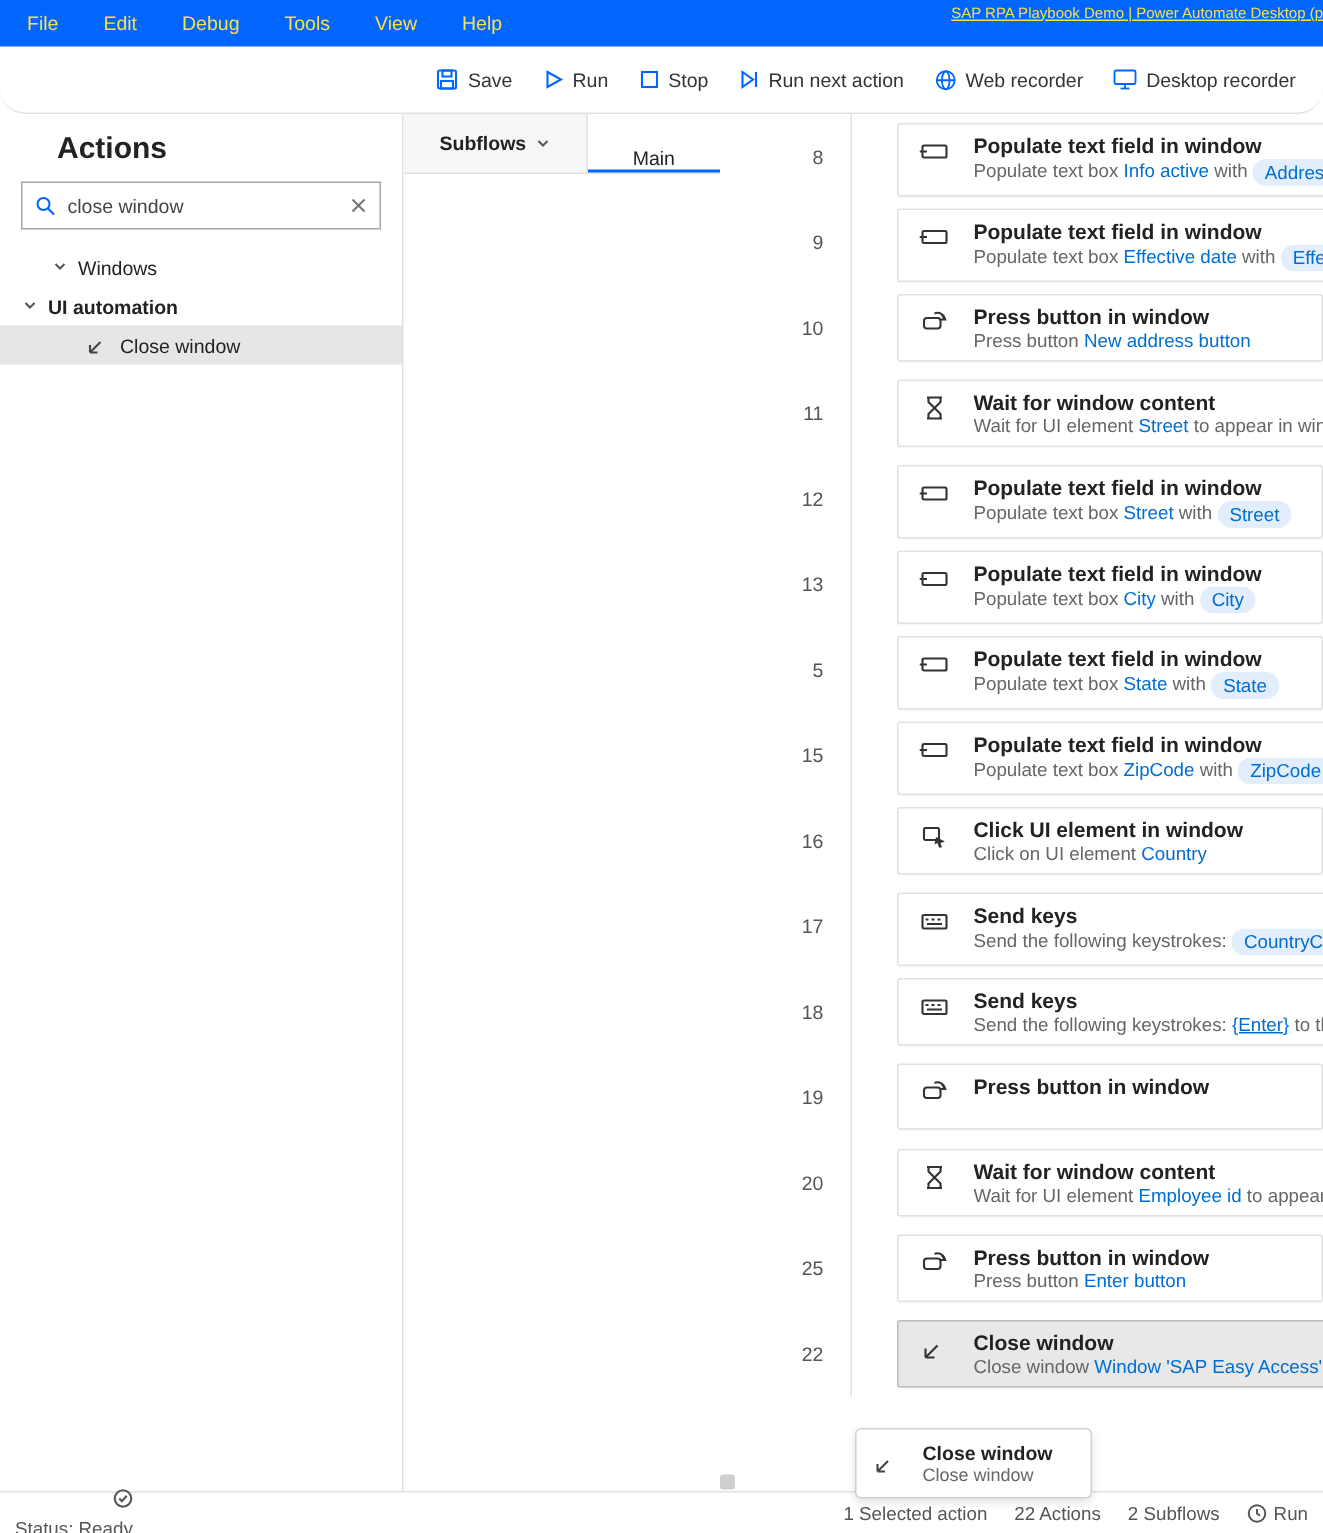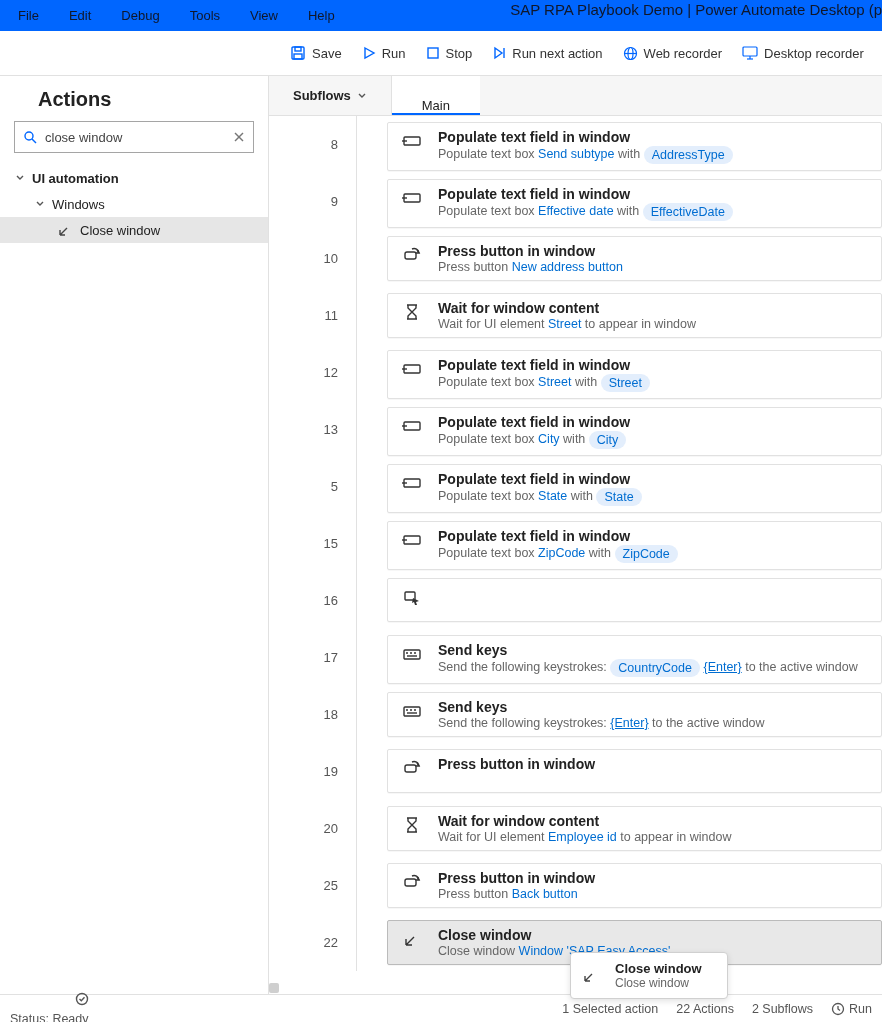--- a/index.html
+++ b/index.html
@@ -4,38 +4,39 @@
 <style>
   * { box-sizing: border-box; margin: 0; padding: 0; font-family: "Segoe UI", Arial, sans-serif; }
   html, body { width: 882px; height: 1022px; overflow: hidden; background: #ffffff; color: #222; }
 
   
   .titlebar {
     height: 31px;
     background: #0066ff;
     display: flex;
     align-items: center;
-    color: #0f172a;
+    color: #fde047;
     font-size: 13px;
     padding-left: 18px;
     position: relative;
   }
   .titlebar .menu-item { margin-right: 30px; cursor: default; }
-  .titlebar .window-title { position: absolute; right: 0; top: 0; height: 18px; display: flex; align-items: center; font-size: 15px; }
+  .titlebar .window-title { position: absolute; right: 0; top: 0; height: 18px; display: flex; align-items: center; font-size: 10px; text-decoration: underline; }
 
   
   .toolbar {
     height: 45px;
     border-bottom: 1px solid #e1e1e1;
     display: flex;
     align-items: center;
     padding-left: 280px;
     gap: 0;
     font-size: 13px;
     color: #333;
+    border-radius: 17px;
   }
   .toolbar .tb-btn {
     display: flex; align-items: center; gap: 6px;
     padding: 4px 10px;
     cursor: pointer;
   }
   .toolbar svg { stroke: #0066ff; }
 
   
   .main {
@@ -82,21 +83,20 @@
   .tree-row.indent1 { padding-left: 34px; }
   .tree-row.indent2 { padding-left: 56px; }
   .tree-row.selected { background: #e6e6e6; }
   .chev-icon { width: 12px; height: 12px; margin-right: 6px; display:inline-flex; align-items:center; justify-content:center;}
   .arrow-in-icon { width: 18px; height: 18px; margin-right: 6px; display:inline-flex; align-items:center; justify-content:center;}
 
   
   .center-panel {
     flex: 1;
     display: flex;
-    flex-direction: column;
     overflow: hidden;
   }
   .tabs-bar {
     height: 40px;
     display: flex;
     border-bottom: 1px solid #e1e1e1;
     background: #f6f6f6;
   }
   .subflows-btn {
     padding: 0 24px;
@@ -307,35 +307,35 @@
           <line x1="9" y1="9" x2="13" y2="13"></line>
       </svg>
       <input type="text" value="close window" style="">
       <svg width="12" height="12" viewBox="0 0 12 12" fill="none" stroke="#777" stroke-width="1.4">
         <line x1="2" y1="2" x2="10" y2="10"></line>
           <line x1="10" y1="2" x2="2" y2="10"></line>
       </svg>
     </div>
 
     <div class="tree">
+      <div class="tree-row indent1">
+        <span class="chev-icon">
+          <svg width="10" height="10" viewBox="0 0 10 10" fill="none" stroke="#555" stroke-width="1.4">
+              <path d="M2 3 L5 6 L8 3"></path>
+            </svg>
+        </span>
+        <span>Windows</span>
+      </div>
       <div class="tree-row">
         <span class="chev-icon">
           <svg width="10" height="10" viewBox="0 0 10 10" fill="none" stroke="#555" stroke-width="1.4">
               <path d="M2 3 L5 6 L8 3"></path>
             </svg>
         </span>
         <span style="font-weight:600">UI automation</span>
-      </div>
-      <div class="tree-row indent1">
-        <span class="chev-icon">
-          <svg width="10" height="10" viewBox="0 0 10 10" fill="none" stroke="#555" stroke-width="1.4">
-              <path d="M2 3 L5 6 L8 3"></path>
-            </svg>
-        </span>
-        <span>Windows</span>
       </div>
       <div class="tree-row indent2 selected">
         <span class="arrow-in-icon">
           <svg width="16" height="16" viewBox="0 0 16 16" fill="none" stroke="#444" stroke-width="1.4">
             <path d="M3 13 L10 6 M3 13 L3 8 M3 13 L8 13"></path>
           </svg>
         </span>
         <span>Close window</span>
       </div>
     </div>
@@ -362,21 +362,21 @@
             <div class="step-card-wrap">
               <div class="step-card">
                 <div class="step-ic">
                   <svg width="20" height="20" viewBox="0 0 20 20" fill="none" stroke="#333" stroke-width="1.4">
                     <rect x="2" y="6" width="16" height="8" rx="1"></rect>
                     <line x="5" y1="10" x2="5" y2="10"></line>
                   </svg>
                 </div>
                 <div class="step-text">
                   <div class="step-title">Populate text field in window</div>
-                  <div class="step-desc">Populate text box <span class="link">Send subtype</span> with <span class="pill">AddressType</span></div>
+                  <div class="step-desc">Populate text box <span class="link">Info active</span> with <span class="pill">AddressType</span></div>
                 </div>
               </div>
             </div>
           </div>
           <div class="step-row">
             <div class="step-num">9</div>
             <div class="step-card-wrap">
               <div class="step-card">
                 <div class="step-ic">
                   <svg width="20" height="20" viewBox="0 0 20 20" fill="none" stroke="#333" stroke-width="1.4">
@@ -495,20 +495,24 @@
           </div>
           <div class="step-row">
             <div class="step-num">16</div>
             <div class="step-card-wrap">
               <div class="step-card">
                 <div class="step-ic">
                   <svg width="20" height="20" viewBox="0 0 20 20" fill="none" stroke="#333" stroke-width="1.4">
                     <rect x="3" y="5" width="10" height="8" rx="1"></rect>
                     <path d="M11 11 L17 14 L14 15 L15 18 L13 18 L12 15 L10 16 Z" fill="#333" stroke="none"></path>
                   </svg>
+                </div>
+                <div class="step-text">
+                  <div class="step-title">Click UI element in window</div>
+                  <div class="step-desc">Click on UI element <span class="link">Country</span></div>
                 </div>
               </div>
             </div>
           </div>
           <div class="step-row">
             <div class="step-num">17</div>
             <div class="step-card-wrap">
               <div class="step-card">
                 <div class="step-ic">
                   <svg width="20" height="20" viewBox="0 0 20 20" fill="none" stroke="#333" stroke-width="1.4">
@@ -585,21 +589,21 @@
               <div class="step-card">
                 <div class="step-ic">
                   <svg width="20" height="20" viewBox="0 0 20 20" fill="none" stroke="#333" stroke-width="1.4">
                     <rect x="3" y="7" width="11" height="7" rx="2"></rect>
                     <path d="M10 4 A5 5 0 0 1 17 8"></path>
                     <path d="M15 5 L17 8 L14 8"></path>
                   </svg>
                 </div>
                 <div class="step-text">
                   <div class="step-title">Press button in window</div>
-                  <div class="step-desc">Press button <span class="link">Back button</span></div>
+                  <div class="step-desc">Press button <span class="link">Enter button</span></div>
                 </div>
               </div>
             </div>
           </div>
           <div class="step-row">
             <div class="step-num">22</div>
             <div class="step-card-wrap">
               <div class="step-card selected">
                 <div class="step-ic">
                   <svg width="20" height="20" viewBox="0 0 20 20" fill="none" stroke="#333" stroke-width="1.4">

